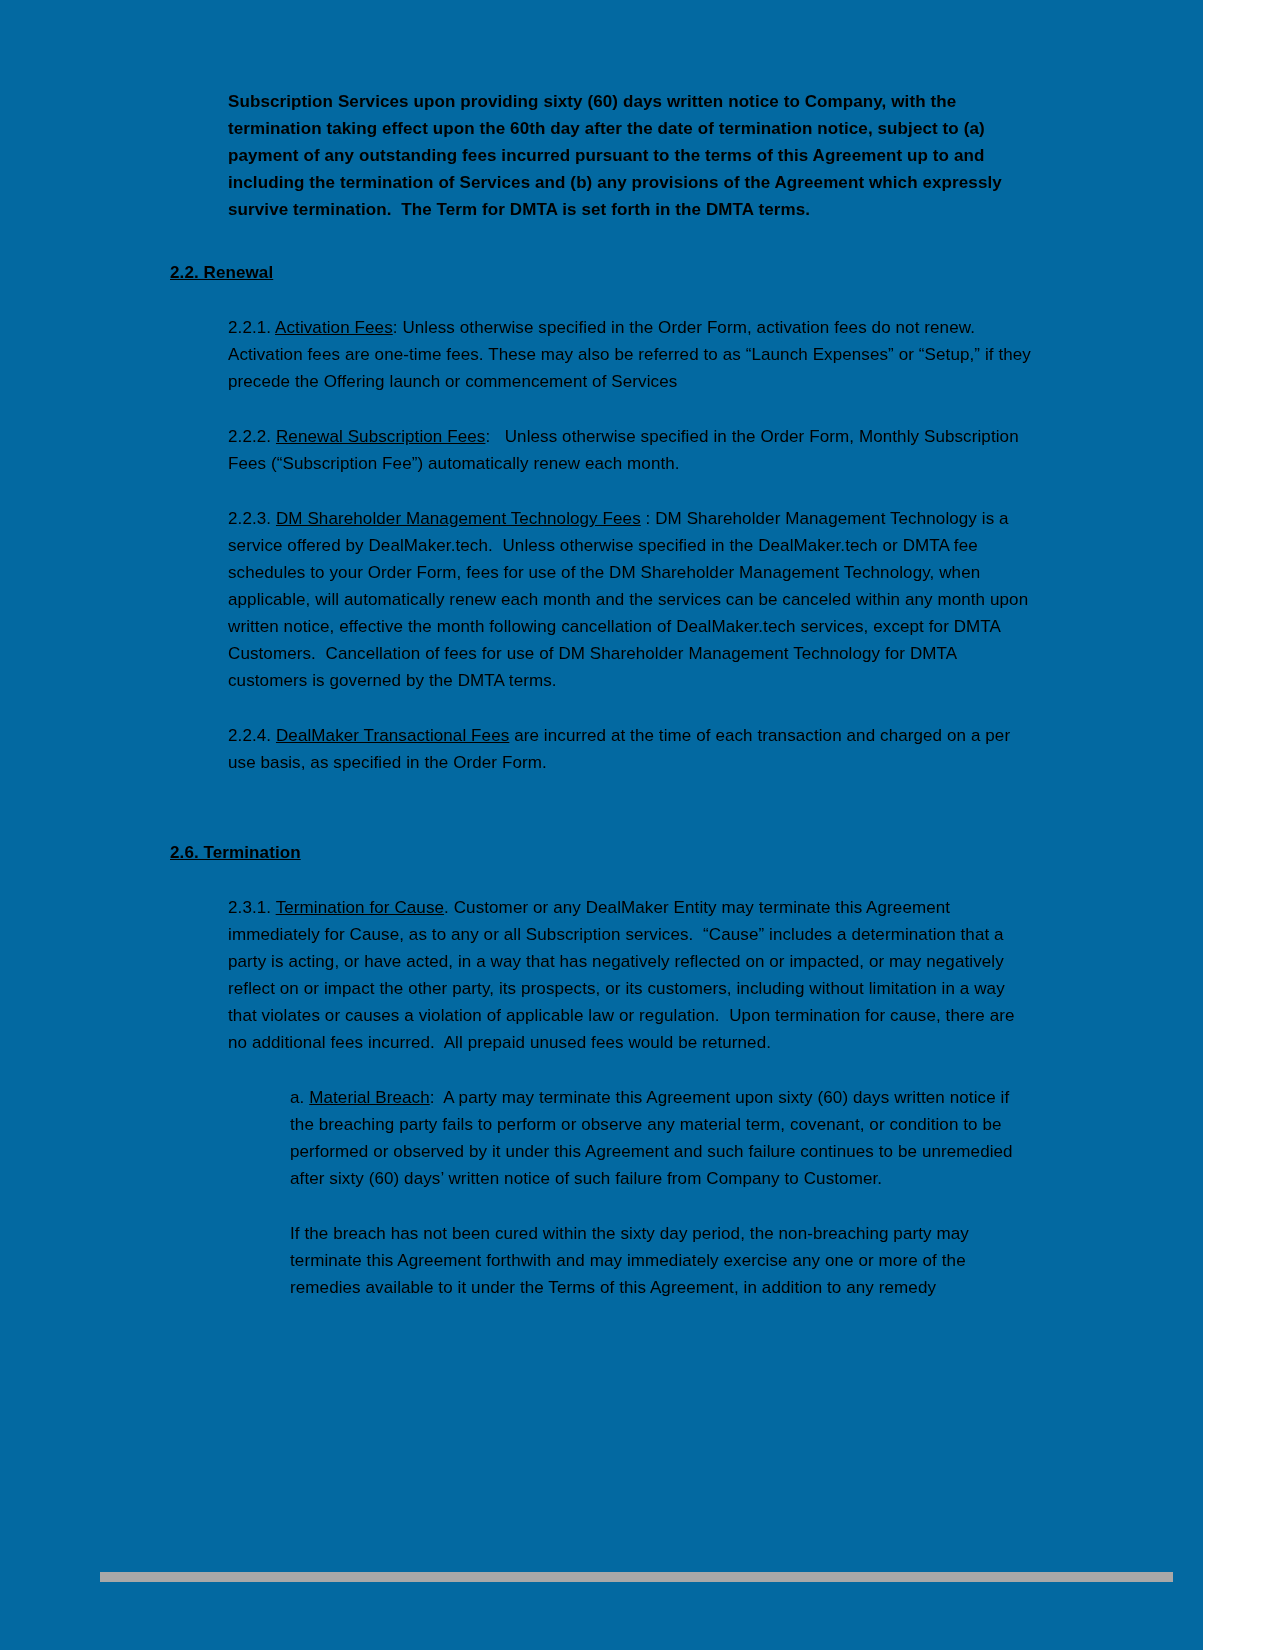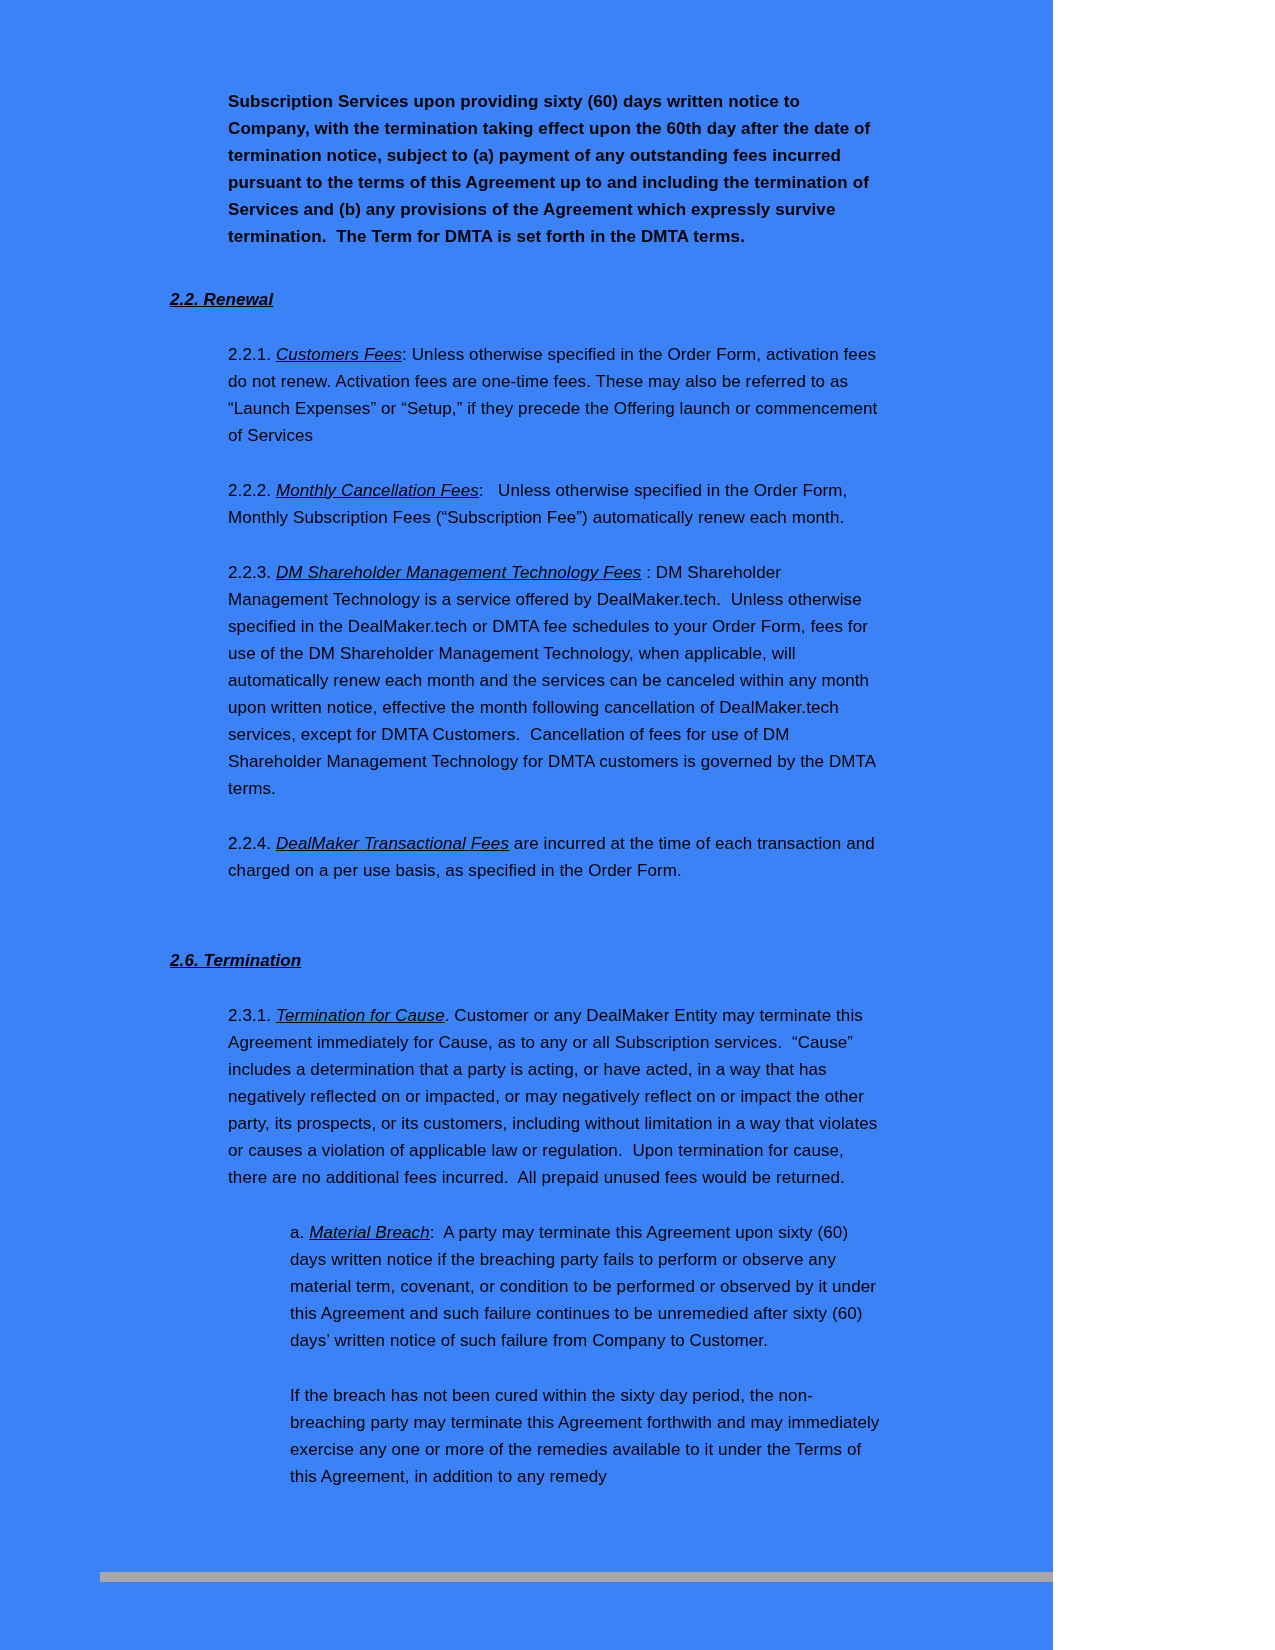--- a/index.html
+++ b/index.html
@@ -2,23 +2,23 @@
 <html><head>
 <meta charset="utf-8">
 <style>
   html, body {
     margin: 0;
     padding: 0;
     background: #ffffff;
   }
   .page {
     position: relative;
-    width: 1053px;
+    width: 1203px;
     height: 1650px;
-    background: #3b82f6;
+    background: #0369a1;
     font-family: "Liberation Sans", sans-serif;
     color: #000000;
     overflow: hidden;
   }
   .content {
     padding-top: 88px;
   }
   .block {
     font-size: 17px;
     line-height: 27px;
@@ -30,39 +30,39 @@
   }
   .block:first-child { margin-top: 0; }
   .heading {
     font-weight: 700;
     margin-top: 36px;
   }
   .bold { font-weight: 700; }
   .indent-0 { margin-left: 170px; }
   .indent-1 { margin-left: 228px; }
   .indent-2 { margin-left: 290px; }
-  .underline { text-decoration: underline; font-style: italic; }
+  .underline { text-decoration: underline; }
   .footer-divider {
     position: absolute;
     left: 100px;
     top: 1572px;
     width: 1073px;
     height: 10px;
     background: #a8a8a8;
   }
 </style>
 </head>
 <body>
 
 <div class="page">
   <div class="content">
       <div class="block paragraph indent-1 bold"><span>Subscription Services upon providing sixty (60) days written notice to Company, with the termination taking effect upon the 60th day after the date of termination notice, subject to (a) payment of any outstanding fees incurred pursuant to the terms of this Agreement up to and including the termination of Services and (b) any provisions of the Agreement which expressly survive termination.  The Term for DMTA is set forth in the DMTA terms.</span></div>
       <div class="block heading indent-0 bold"><span class="underline">2.2. Renewal</span></div>
-      <div class="block paragraph indent-1"><span>2.2.1. </span><span class="underline">Customers Fees</span><span>: Unless otherwise specified in the Order Form, activation fees do not renew. Activation fees are one-time fees. These may also be referred to as “Launch Expenses” or “Setup,” if they precede the Offering launch or commencement of Services</span></div>
-      <div class="block paragraph indent-1"><span>2.2.2. </span><span class="underline">Monthly Cancellation Fees</span><span>:   Unless otherwise specified in the Order Form, Monthly Subscription Fees (“Subscription Fee”) automatically renew each month.</span></div>
+      <div class="block paragraph indent-1"><span>2.2.1. </span><span class="underline">Activation Fees</span><span>: Unless otherwise specified in the Order Form, activation fees do not renew. Activation fees are one-time fees. These may also be referred to as “Launch Expenses” or “Setup,” if they precede the Offering launch or commencement of Services</span></div>
+      <div class="block paragraph indent-1"><span>2.2.2. </span><span class="underline">Renewal Subscription Fees</span><span>:   Unless otherwise specified in the Order Form, Monthly Subscription Fees (“Subscription Fee”) automatically renew each month.</span></div>
       <div class="block paragraph indent-1"><span>2.2.3. </span><span class="underline">DM Shareholder Management Technology Fees</span><span> : DM Shareholder Management Technology is a service offered by DealMaker.tech.  Unless otherwise specified in the DealMaker.tech or DMTA fee schedules to your Order Form, fees for use of the DM Shareholder Management Technology, when applicable, will automatically renew each month and the services can be canceled within any month upon written notice, effective the month following cancellation of DealMaker.tech services, except for DMTA Customers.  Cancellation of fees for use of DM Shareholder Management Technology for DMTA customers is governed by the DMTA terms.</span></div>
       <div class="block paragraph indent-1"><span>2.2.4. </span><span class="underline">DealMaker Transactional Fees</span><span> are incurred at the time of each transaction and charged on a per use basis, as specified in the Order Form.</span></div>
       <div class="block heading indent-0 bold" style="margin-top: 63px;"><span class="underline">2.6. Termination</span></div>
       <div class="block paragraph indent-1"><span>2.3.1. </span><span class="underline">Termination for Cause</span><span>. Customer or any DealMaker Entity may terminate this Agreement immediately for Cause, as to any or all Subscription services.  “Cause” includes a determination that a party is acting, or have acted, in a way that has negatively reflected on or impacted, or may negatively reflect on or impact the other party, its prospects, or its customers, including without limitation in a way that violates or causes a violation of applicable law or regulation.  Upon termination for cause, there are no additional fees incurred.  All prepaid unused fees would be returned.</span></div>
       <div class="block paragraph indent-2"><span>a. </span><span class="underline">Material Breach</span><span>:  A party may terminate this Agreement upon sixty (60) days written notice if the breaching party fails to perform or observe any material term, covenant, or condition to be performed or observed by it under this Agreement and such failure continues to be unremedied after sixty (60) days’ written notice of such failure from Company to Customer.</span></div>
       <div class="block paragraph indent-2"><span>If the breach has not been cured within the sixty day period, the non-breaching party may terminate this Agreement forthwith and may immediately exercise any one or more of the remedies available to it under the Terms of this Agreement, in addition to any remedy</span></div>
     </div>
   <div class="footer-divider" style="background: rgb(168, 168, 168);"></div>
 </div>
 

